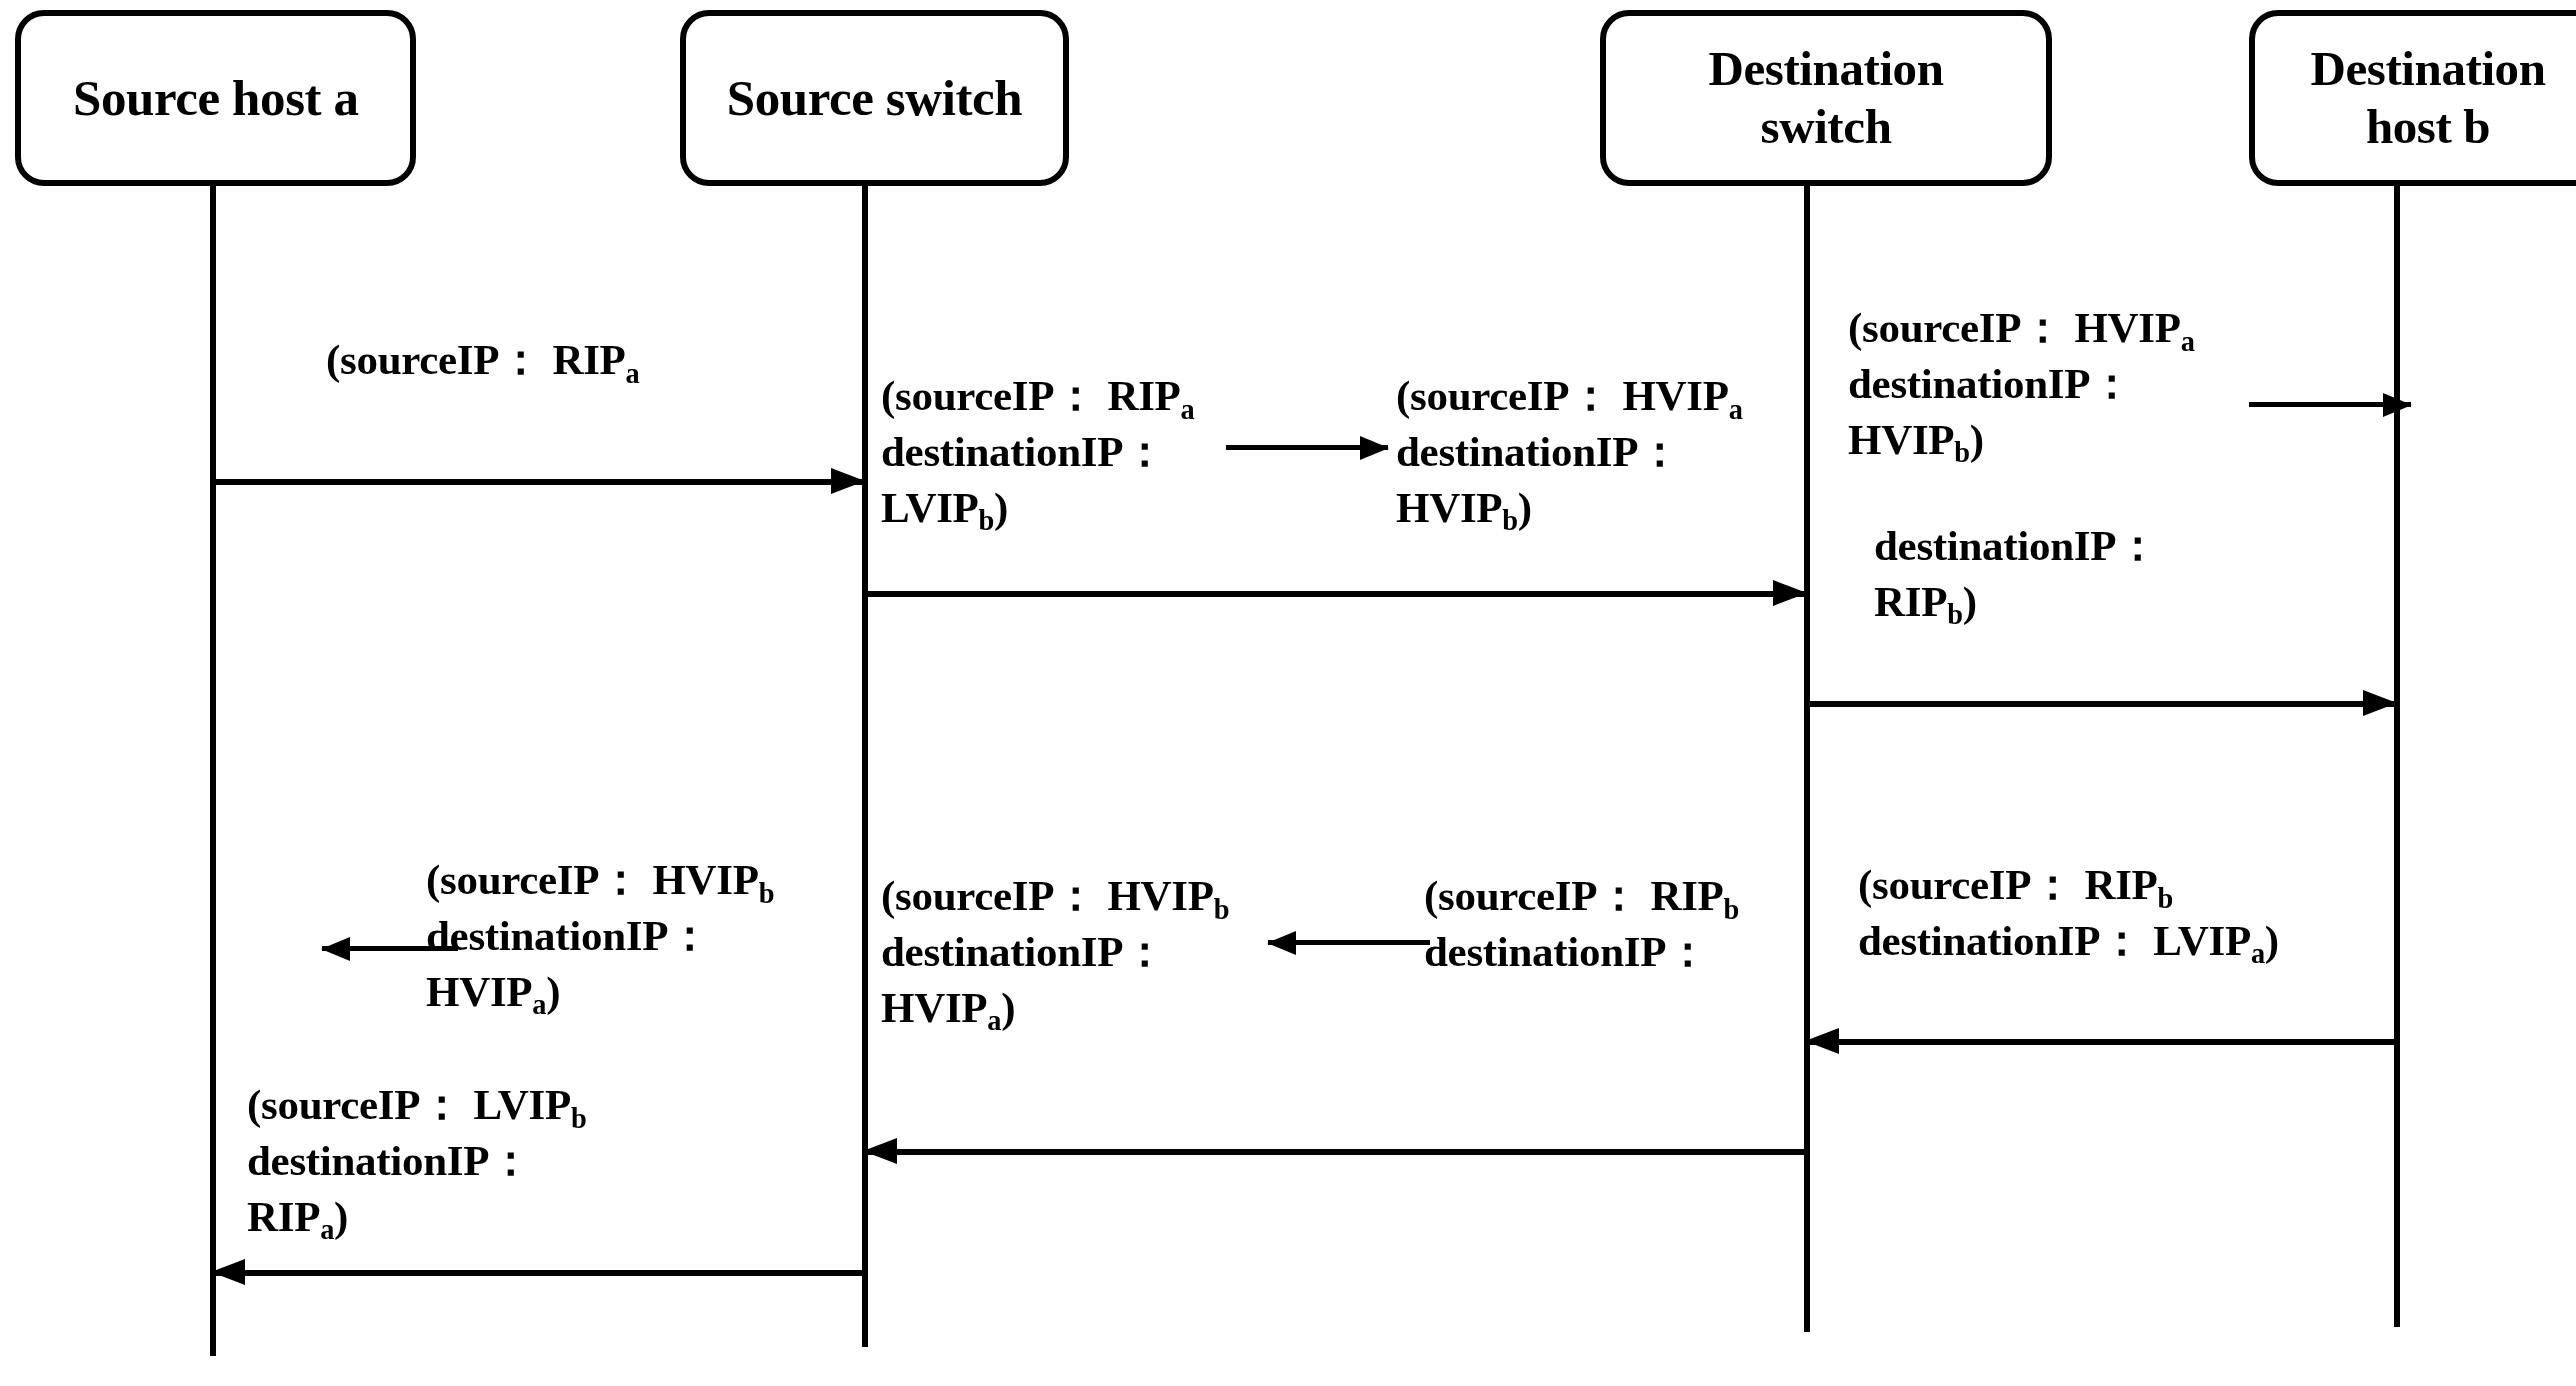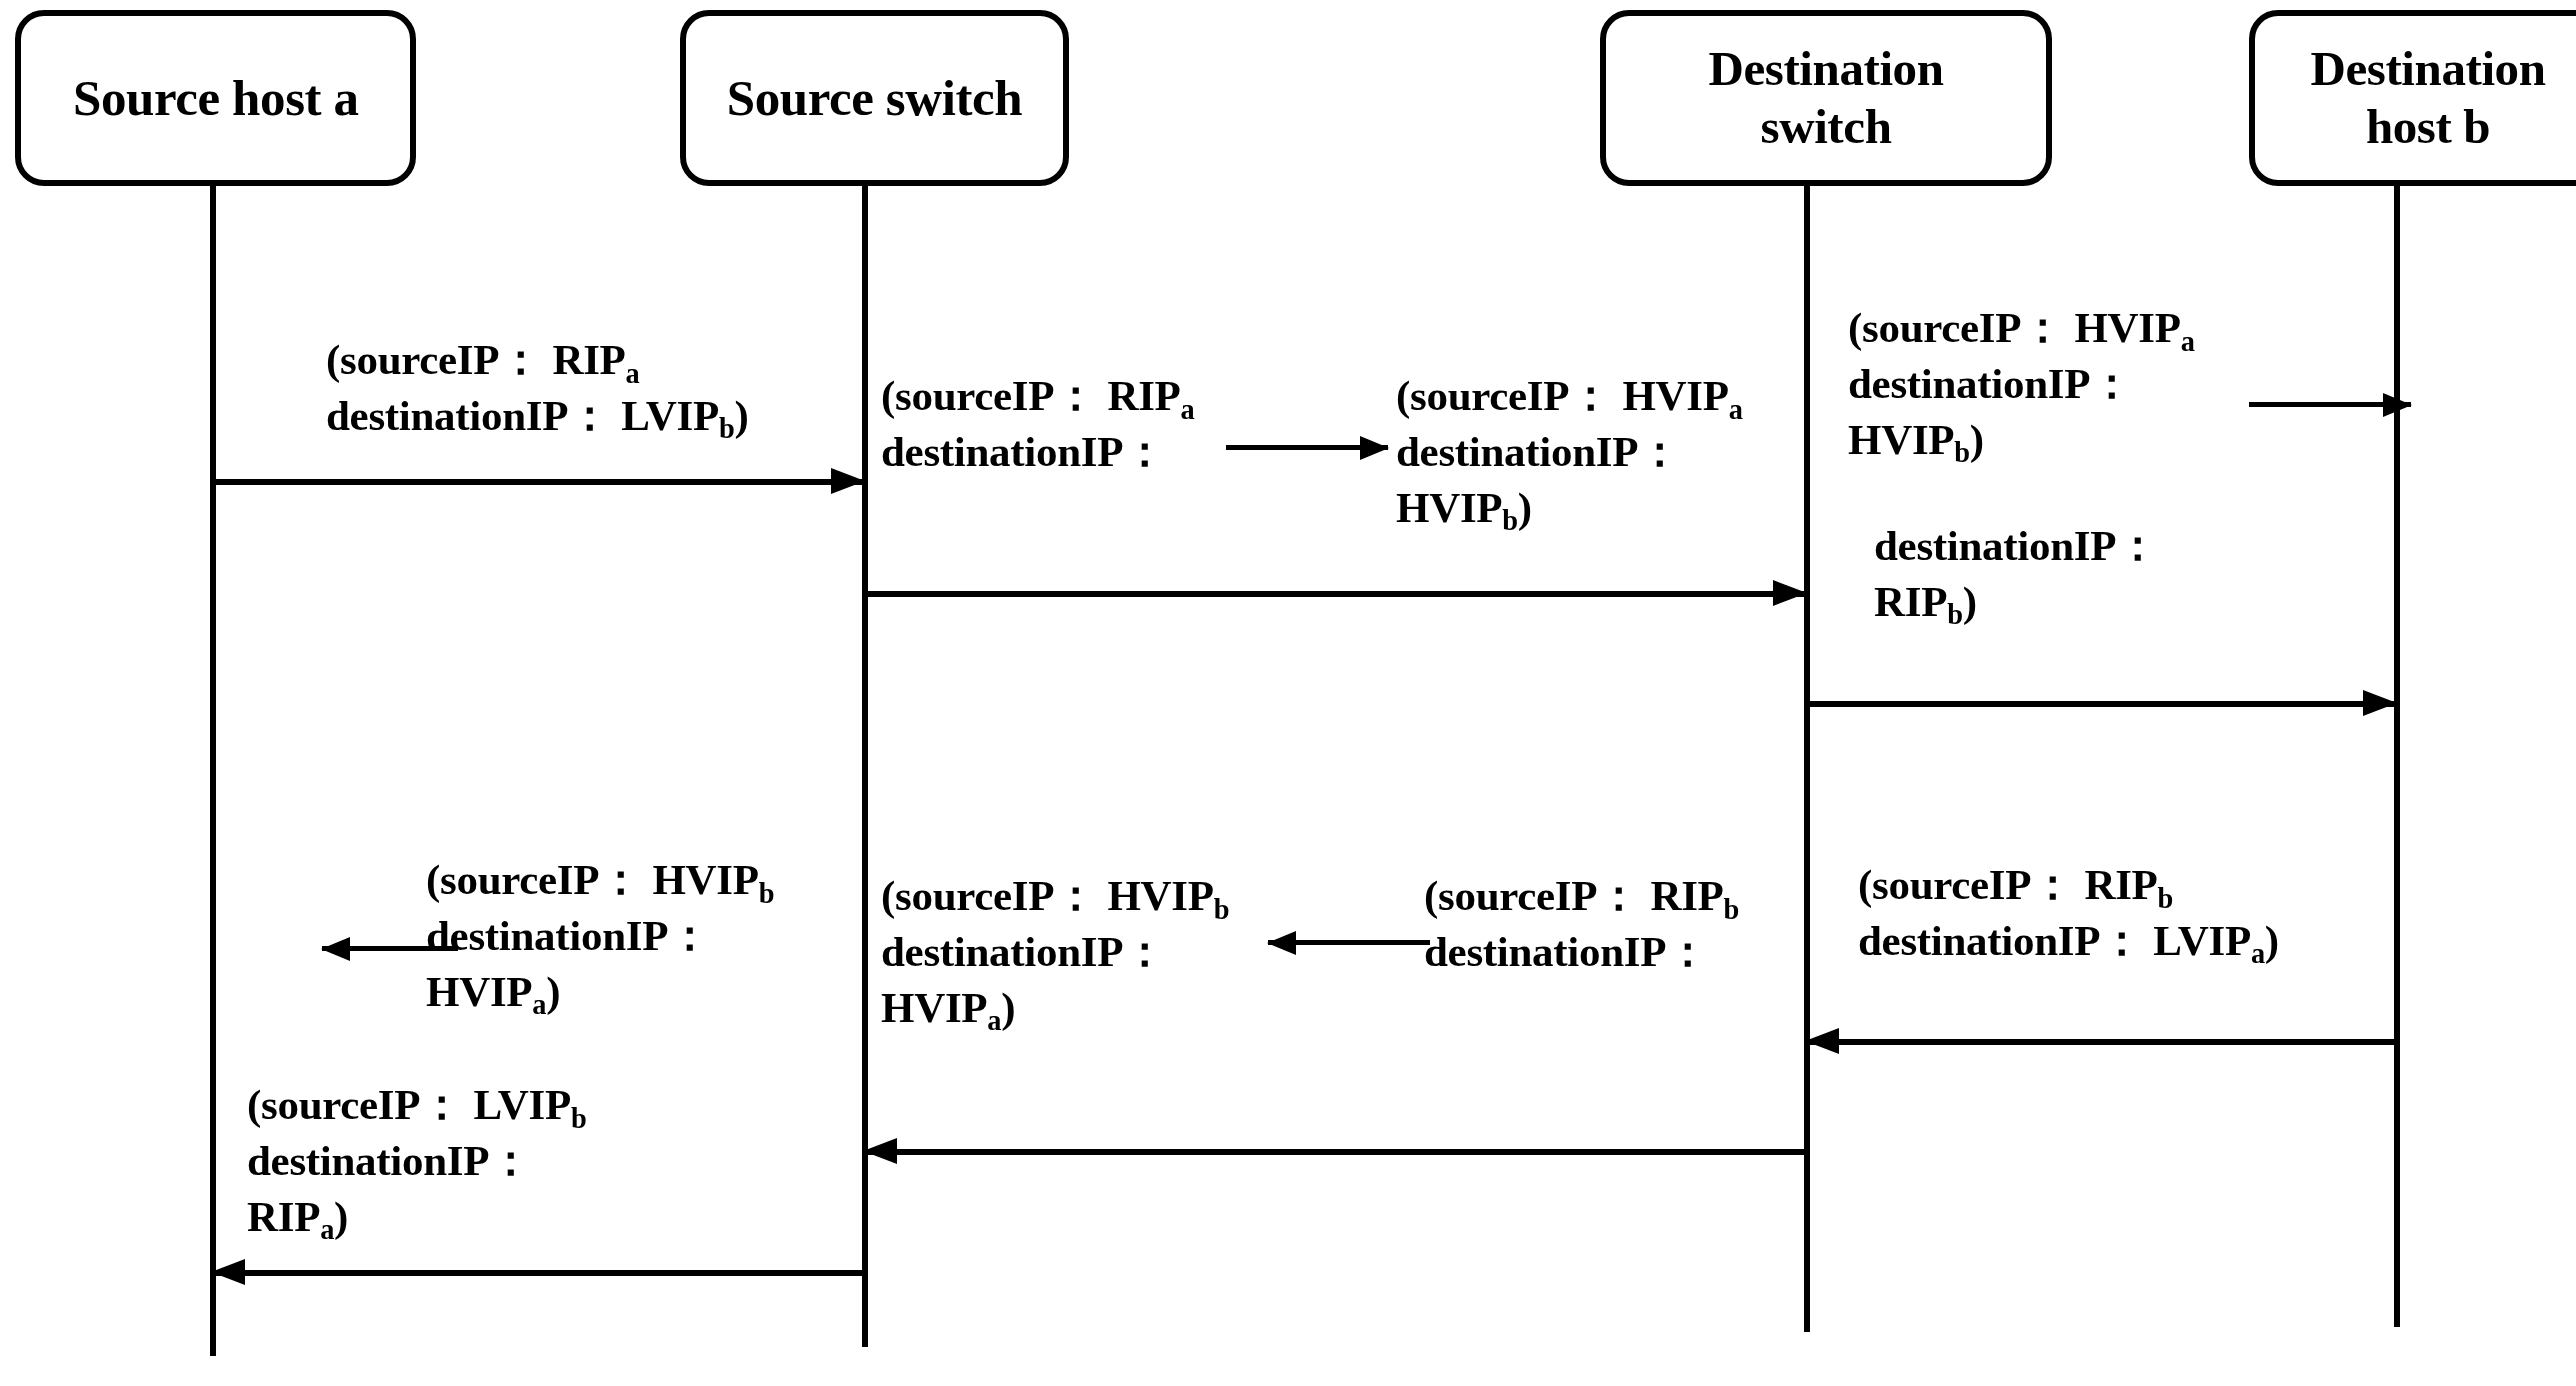--- a/index.html
+++ b/index.html
@@ -99,35 +99,35 @@
 
   <div class="lifeline" style="left:210px;top:186px;height:1170px;"></div>
   <div class="lifeline" style="left:862px;top:186px;height:1161px;"></div>
   <div class="lifeline" style="left:1804px;top:186px;height:1146px;"></div>
   <div class="lifeline" style="left:2394px;top:186px;height:1141px;"></div>
 
   <div class="lbl lft" style="left:326px;top:332px;font-size:43px;">
     <span class="ln">
       <span>(sourceIP： RIP</span><sub>a</sub>
     </span>
-    <span class="ln">
-      <span>destinationIP： LVIP</span><sub>b</sub><span>)</span>
-    </span>
   </div>
 
   <div class="msg right" style="left:212px;top:479px;width:652px;">
     <div class="shaft"></div>
     <div class="head"></div>
   </div>
 
   <div class="lbl ctr" style="left:881px;top:368px;width:401px;font-size:43px;">
     <span class="ln">
       <span>(sourceIP： RIP</span><sub>a</sub>
     </span>
     <span class="ln">destinationIP：</span>
+    <span class="ln">
+      <span>LVIP</span><sub>b</sub><span>)</span>
+    </span>
   </div>
 
   <div class="tarrow right" style="left:1226px;top:445px;width:162px;">
     <div class="shaft"></div>
     <div class="head"></div>
   </div>
 
   <div class="lbl ctr" style="left:1396px;top:368px;width:401px;font-size:43px;">
     <span class="ln">
       <span>(sourceIP： HVIP</span><sub>a</sub>

